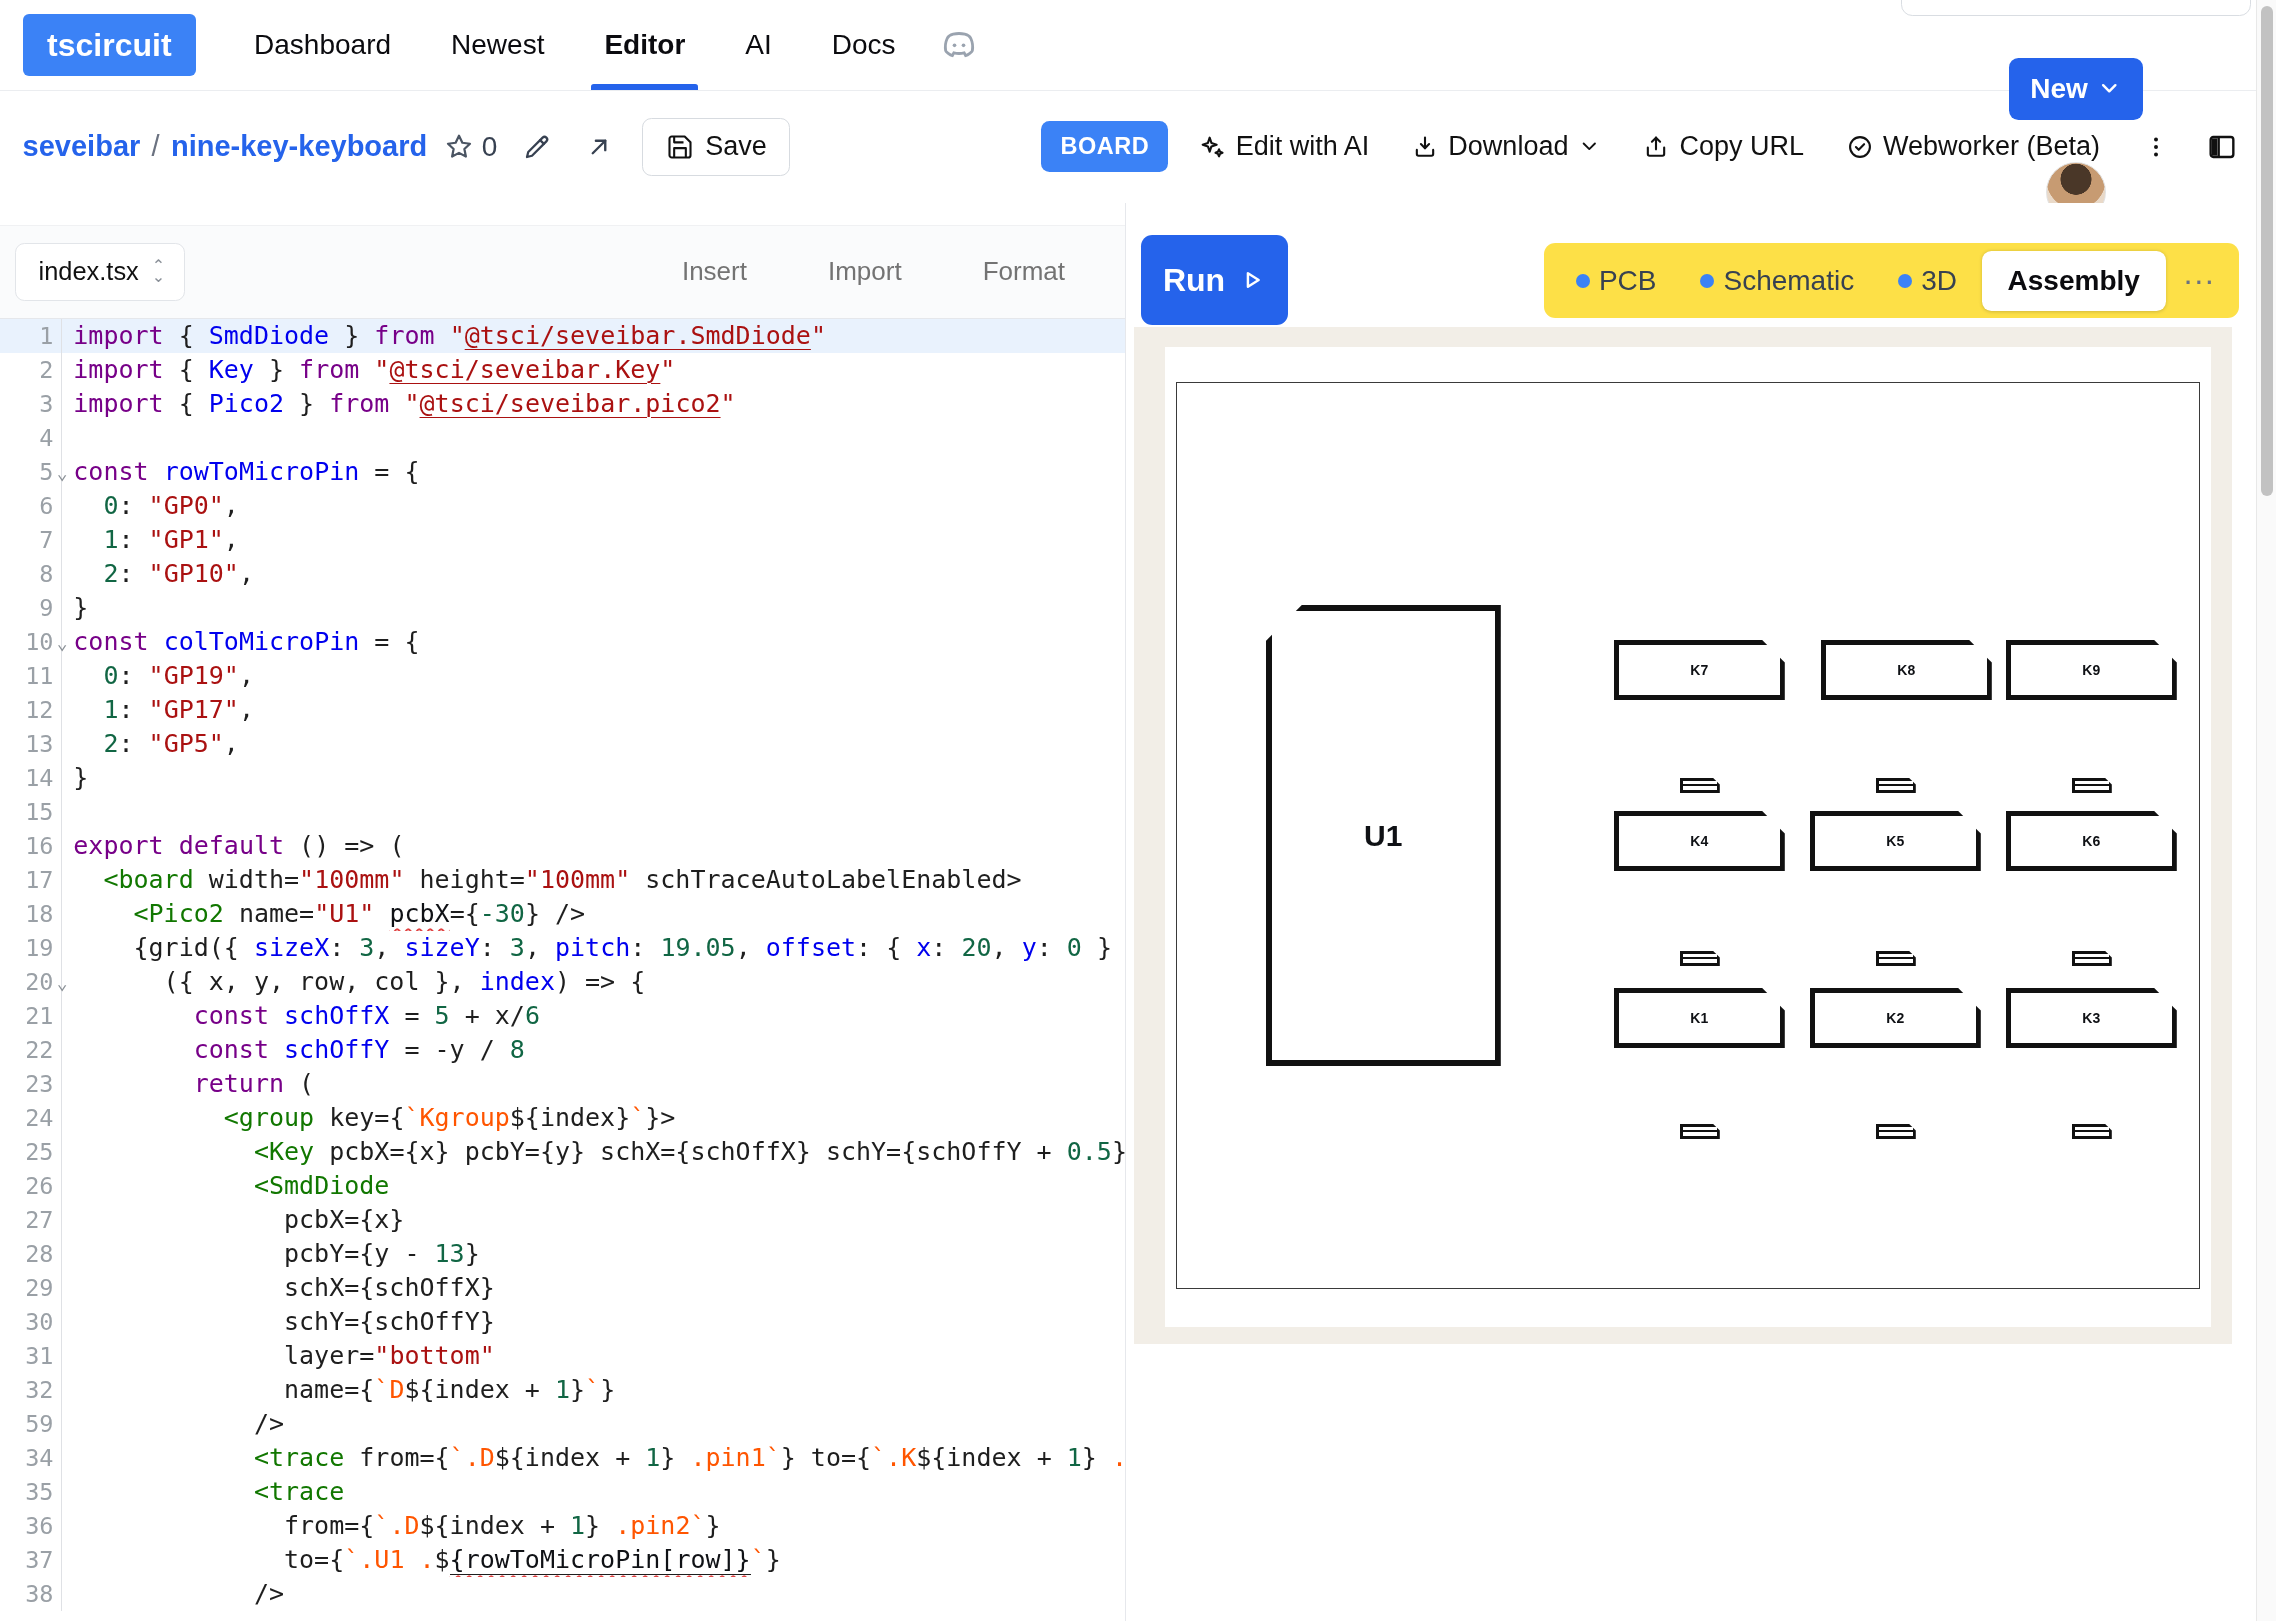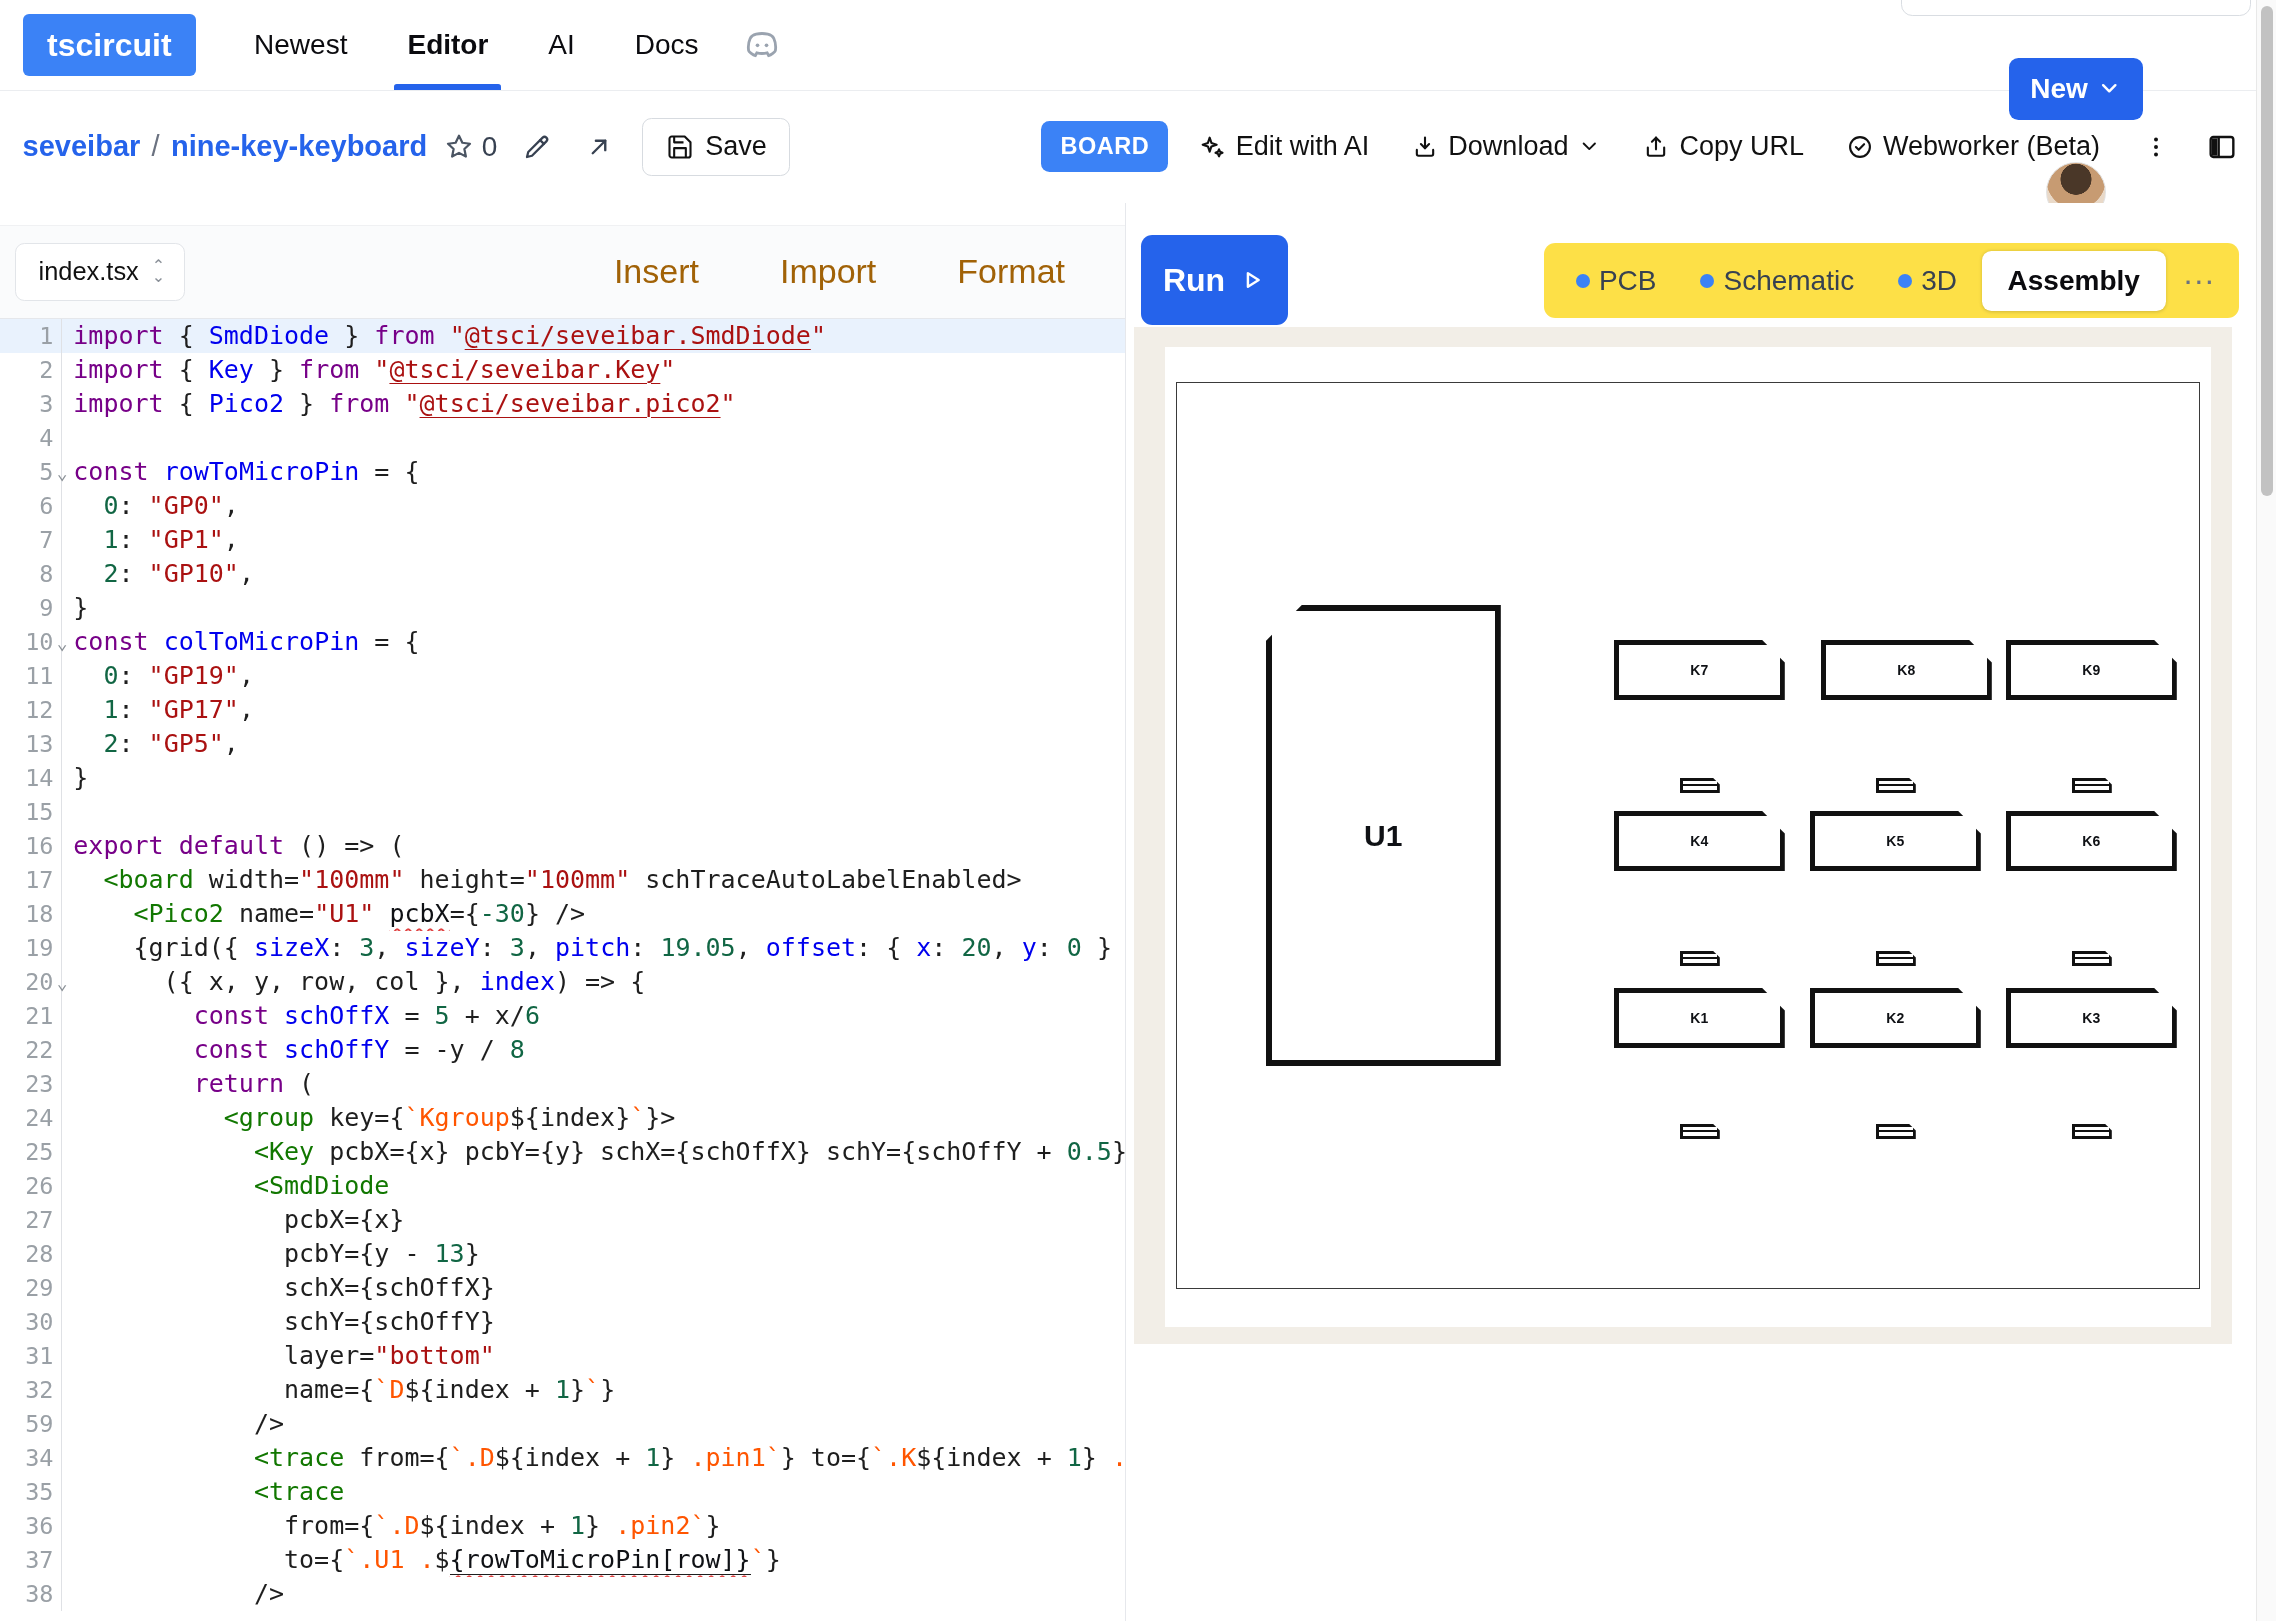--- a/index.html
+++ b/index.html
@@ -52,21 +52,21 @@
   
   .main { position:absolute; top:203px; left:0; right:0; bottom:0; display:flex; }
   .left-pane { width:1126px; border-right:1.9px solid #e6e8ec; display:flex; flex-direction:column; background:#fff; }
   .filebar { height:94px; margin-top:21.7px; background:#fafbfc; border-top:0.9px solid #f0f1f3;
     border-bottom:0.9px solid #e5e7eb; display:flex; align-items:center; padding:0 60px 0 15px; }
   .file-pill { display:flex; align-items:center; gap:13px; background:#fff;
     border:1.9px solid #e2e5e9; border-radius:9.4px; height:58px; padding:0 19px 0 22.6px;
     font-size:25.4px; color:#111; cursor:pointer; }
   .file-steppers { display:flex; flex-direction:column; color:#8a9098; line-height:10.4px; font-size:16px; }
   .filebar-menu { margin-left:auto; display:flex; gap:81px; }
-  .menu-item { font-size:34px; font-weight:500; color:#a16207; background:none; border:none;
+  .menu-item { font-size:26px; font-weight:500; color:#737373; background:none; border:none;
     cursor:pointer; font-family:"Liberation Sans", sans-serif; }
 
   
   .code-wrap { flex:1; overflow:hidden; background:#fff; }
   .code-row { display:flex; height:34px; line-height:34px; white-space:pre;
     font-family:"DejaVu Sans Mono", monospace; font-size:25px; }
   .code-row.active { background:#e9f2fd; }
   .gut { width:62px; flex:0 0 62px; border-right:0.9px solid #dfe1e5; color:#9aa0a6;
     font-size:23.5px; text-align:right; padding-right:7.5px; position:relative; }
   .gut .fold { position:absolute; right:-6.6px; top:0.9px; color:#8b9197; font-size:18px; }
@@ -121,20 +121,21 @@
   svg { display:block; }
 </style>
 </head>
 <body>
 
 <div class="app">
 
   <header class="navbar">
     <div class="logo">tscircuit</div>
     <nav class="nav-items">
+      <div class="nav-item">Dashboard</div>
       <div class="nav-item">Newest</div>
       <div class="nav-item active">Editor</div>
       <div class="nav-item">AI</div>
       <div class="nav-item">Docs</div>
       <div class="nav-icon">
         <svg width="40" height="40" viewBox="0 0 24 24" fill="none" stroke="currentColor" stroke-width="1.7">
           <path d="M8.5 5.5C10.7 5 13.3 5 15.5 5.5c1.6.4 3 1.3 3.6 2.6 1 2.2 1.3 5 .9 7.4-.1.6-2.6 2.6-4 2.9l-.9-1.7c-2 .5-4.2.5-6.2 0L8 18.4c-1.4-.3-3.9-2.3-4-2.9-.4-2.4-.1-5.2.9-7.4.6-1.3 2-2.2 3.6-2.6z"></path>
           <circle cx="9.3" cy="12.2" r="1.1" fill="currentColor" stroke="none"></circle>
           <circle cx="14.7" cy="12.2" r="1.1" fill="currentColor" stroke="none"></circle>
         </svg>

